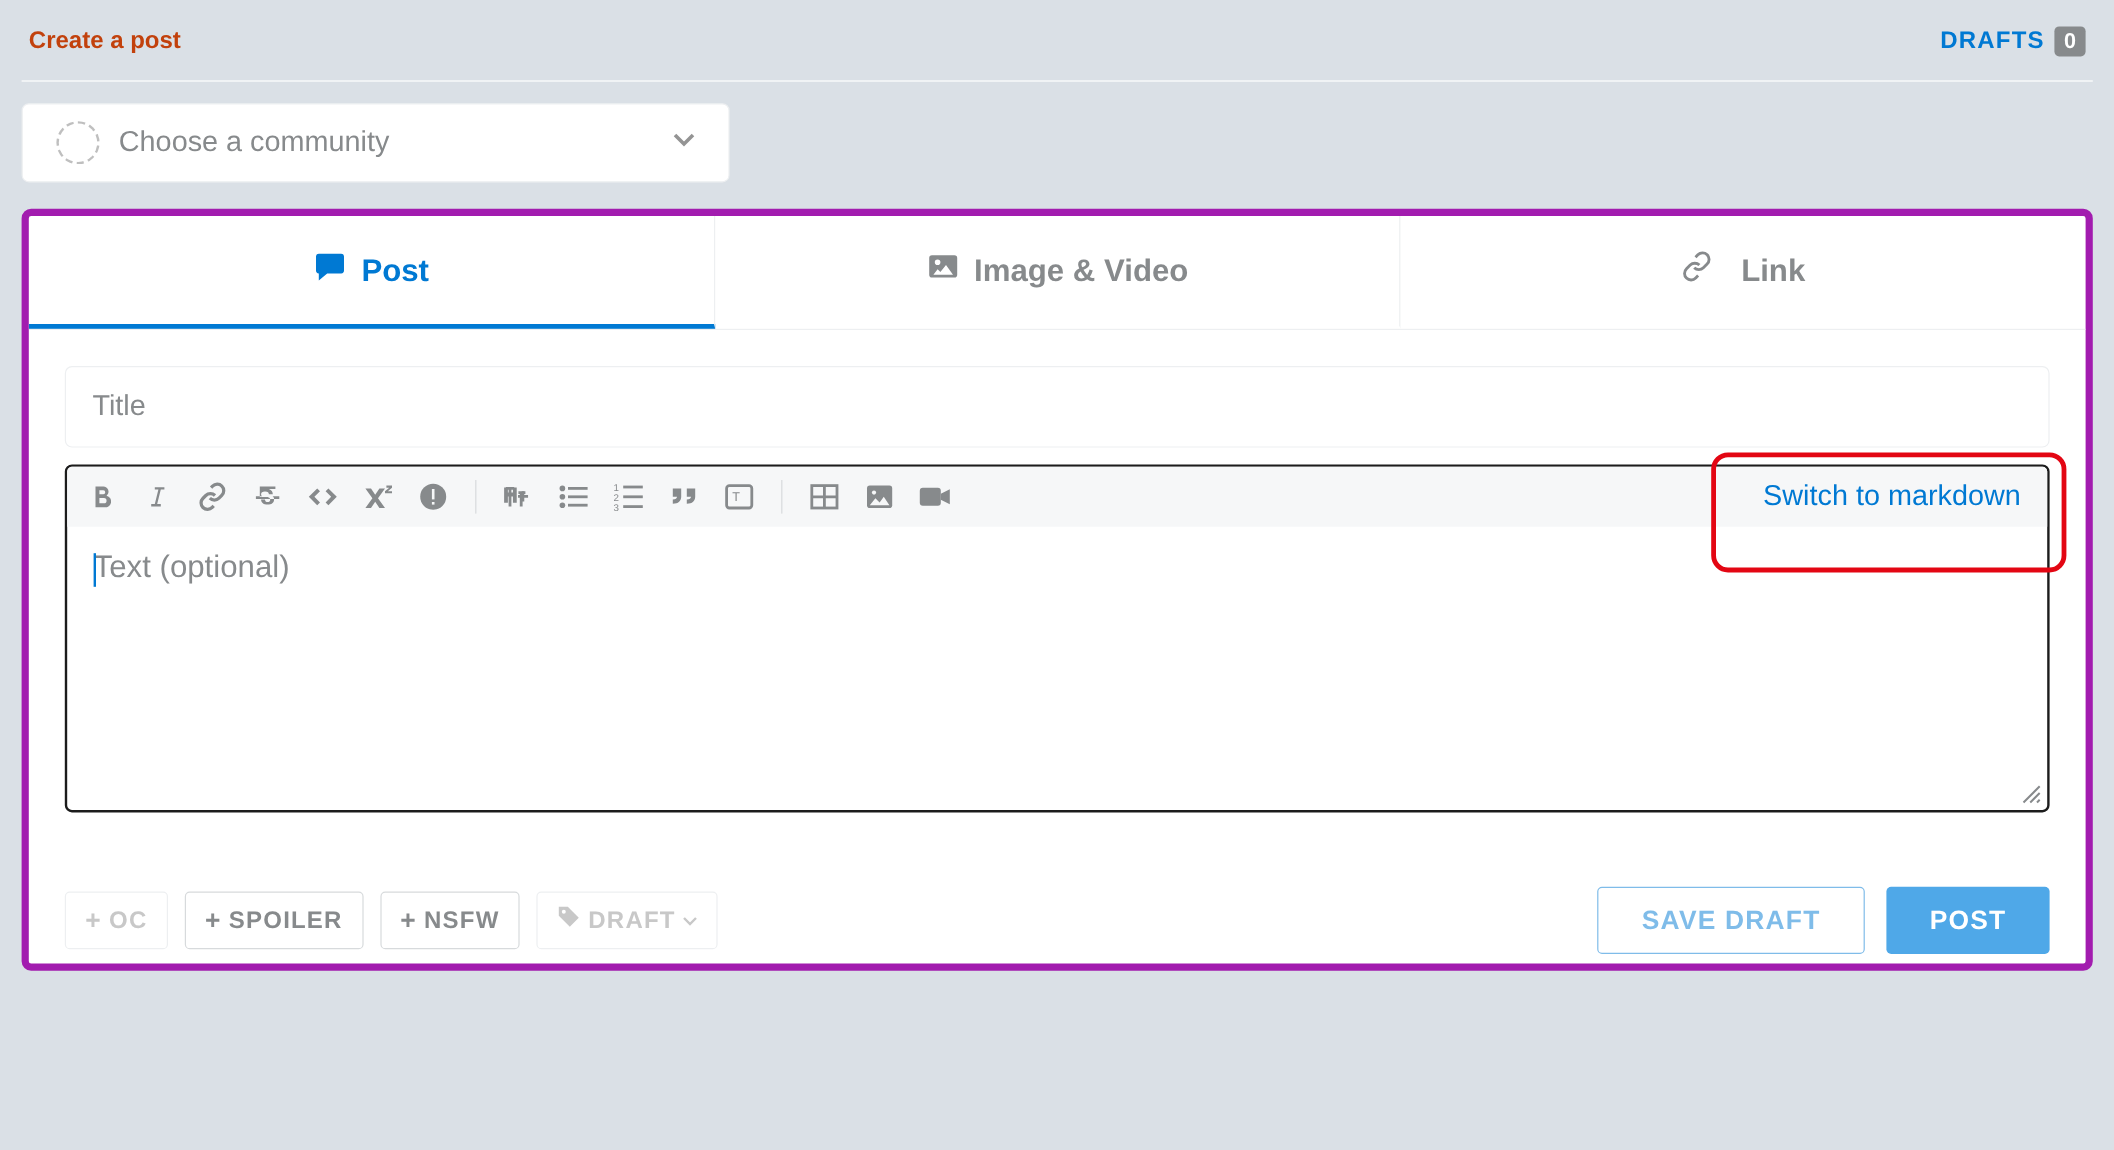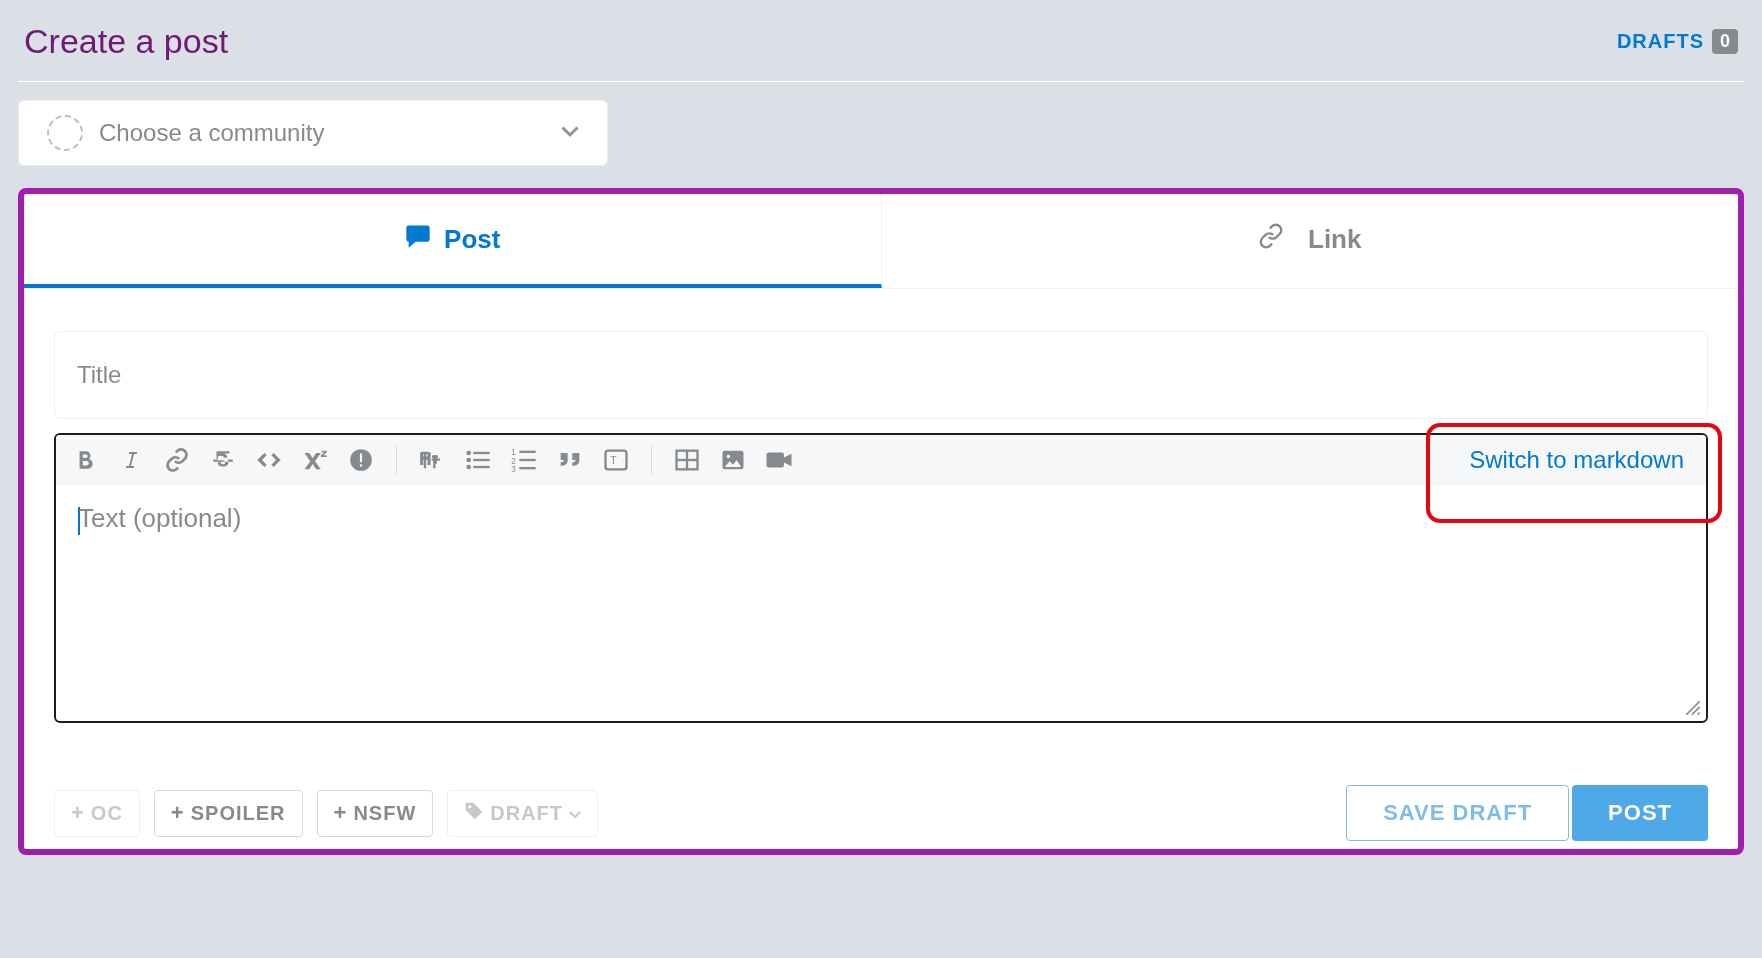--- a/index.html
+++ b/index.html
@@ -15,23 +15,23 @@
   
   .header-row {
     display: flex;
     justify-content: space-between;
     align-items: center;
     padding: 22px 6px 20px 6px;
     border-bottom: 1px solid #fff;
     margin-bottom: 18px;
   }
   .header-title {
-    font-size: 34px;
-    font-weight: 400;
-    color: #701a75;
+    font-size: 20px;
+    font-weight: 700;
+    color: #c2410c;
   }
   .drafts-wrap {
     display: flex;
     align-items: center;
     gap: 8px;
   }
   .drafts-label {
     font-size: 20px;
     font-weight: 700;
     letter-spacing: 1px;
@@ -104,28 +104,27 @@
   .tab:last-child { border-right: none; gap: 24px; }
   .tab.active { color: #0079d3; border-bottom: 4px solid #0079d3; }
   .tab .icon-svg { fill: currentColor; }
 
   
   .card-body { padding: 30px; }
 
   
   .title-input {
     width: 100%;
-    height: 88px;
+    height: 68px;
     border: 1px solid #edeff1;
     border-radius: 6px;
     padding: 0 22px;
     font-size: 24px;
     color: #1c1c1c;
     outline: none;
-    margin-top: 12px;
   }
   .title-input::placeholder { color: #878a8c; }
 
   
   .editor {
     margin-top: 14px;
     border: 2px solid #1c1c1c;
     border-radius: 6px;
     background: #fff;
     position: relative;
@@ -220,21 +219,21 @@
     border-radius: 4px;
     padding: 10px 16px;
     font-size: 20px;
     font-weight: 700;
     letter-spacing: 1px;
     color: #878a8c;
     background: #fff;
     cursor: pointer;
   }
   .tag-btn.disabled { color: #c8c8c8; border-color: #edeff1; cursor: default; }
-  .action-buttons { display: flex; gap: 3px; }
+  .action-buttons { display: flex; gap: 18px; }
   .btn {
     height: 56px;
     padding: 0 36px;
     border-radius: 4px;
     font-size: 22px;
     font-weight: 700;
     letter-spacing: 1px;
     cursor: pointer;
     display: flex;
     align-items: center;
@@ -275,20 +274,28 @@
 <div class="card">
 
   <div class="tabs">
     <div class="tab active">
       <span>
         <svg class="icon-svg" width="28" height="28" viewBox="0 0 24 24">
             <path d="M4 3h16a2 2 0 0 1 2 2v10a2 2 0 0 1-2 2H10l-6 5V17H4a2 2 0 0 1-2-2V5a2 2 0 0 1 2-2zm2 4h12v2H6V7zm0 4h8v2H6v-2z"></path>
           </svg>
       </span>
       <span>Post</span>
+    </div>
+    <div class="tab">
+      <span>
+        <svg class="icon-svg" width="28" height="28" viewBox="0 0 24 24">
+            <path d="M4 4h16a2 2 0 0 1 2 2v12a2 2 0 0 1-2 2H4a2 2 0 0 1-2-2V6a2 2 0 0 1 2-2zm4 3a2 2 0 1 0 0 4 2 2 0 0 0 0-4zm-3 11h14l-5-7-4 5-2-2-3 4z"></path>
+          </svg>
+      </span>
+      <span>Image &amp; Video</span>
     </div>
     <div class="tab">
       <span>
         <svg class="icon-svg" width="26" height="26" viewBox="0 0 24 24">
             <path d="M10 13a5 5 0 0 0 7.07 0l2.83-2.83a5 5 0 1 0-7.07-7.07L11 4.93M14 11a5 5 0 0 0-7.07 0l-2.83 2.83a5 5 0 1 0 7.07 7.07L13 19.07" fill="none" stroke="#878a8c" stroke-width="2.2"></path>
           </svg>
       </span>
       <span>Link</span>
     </div>
   </div>

